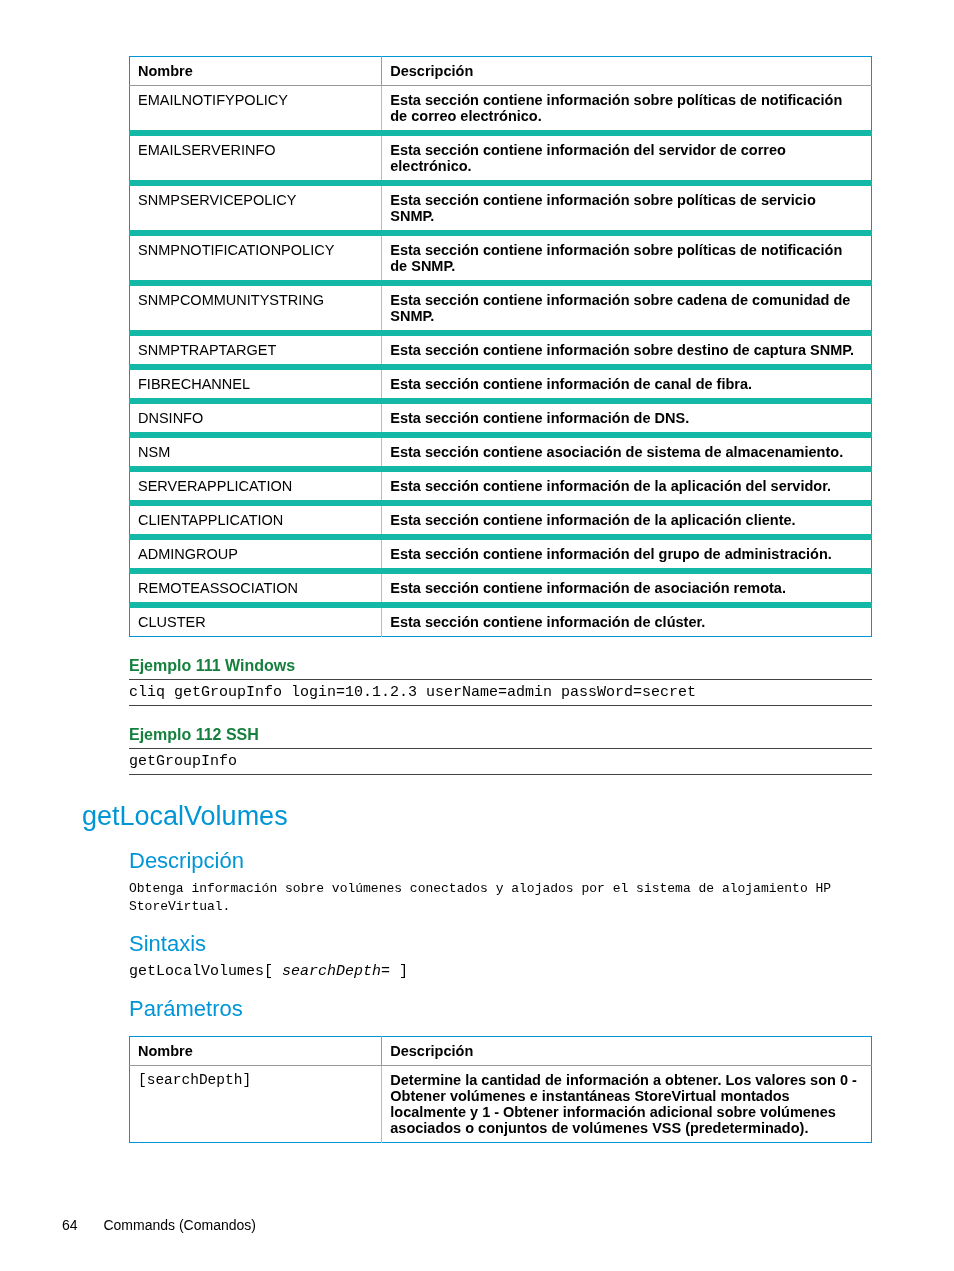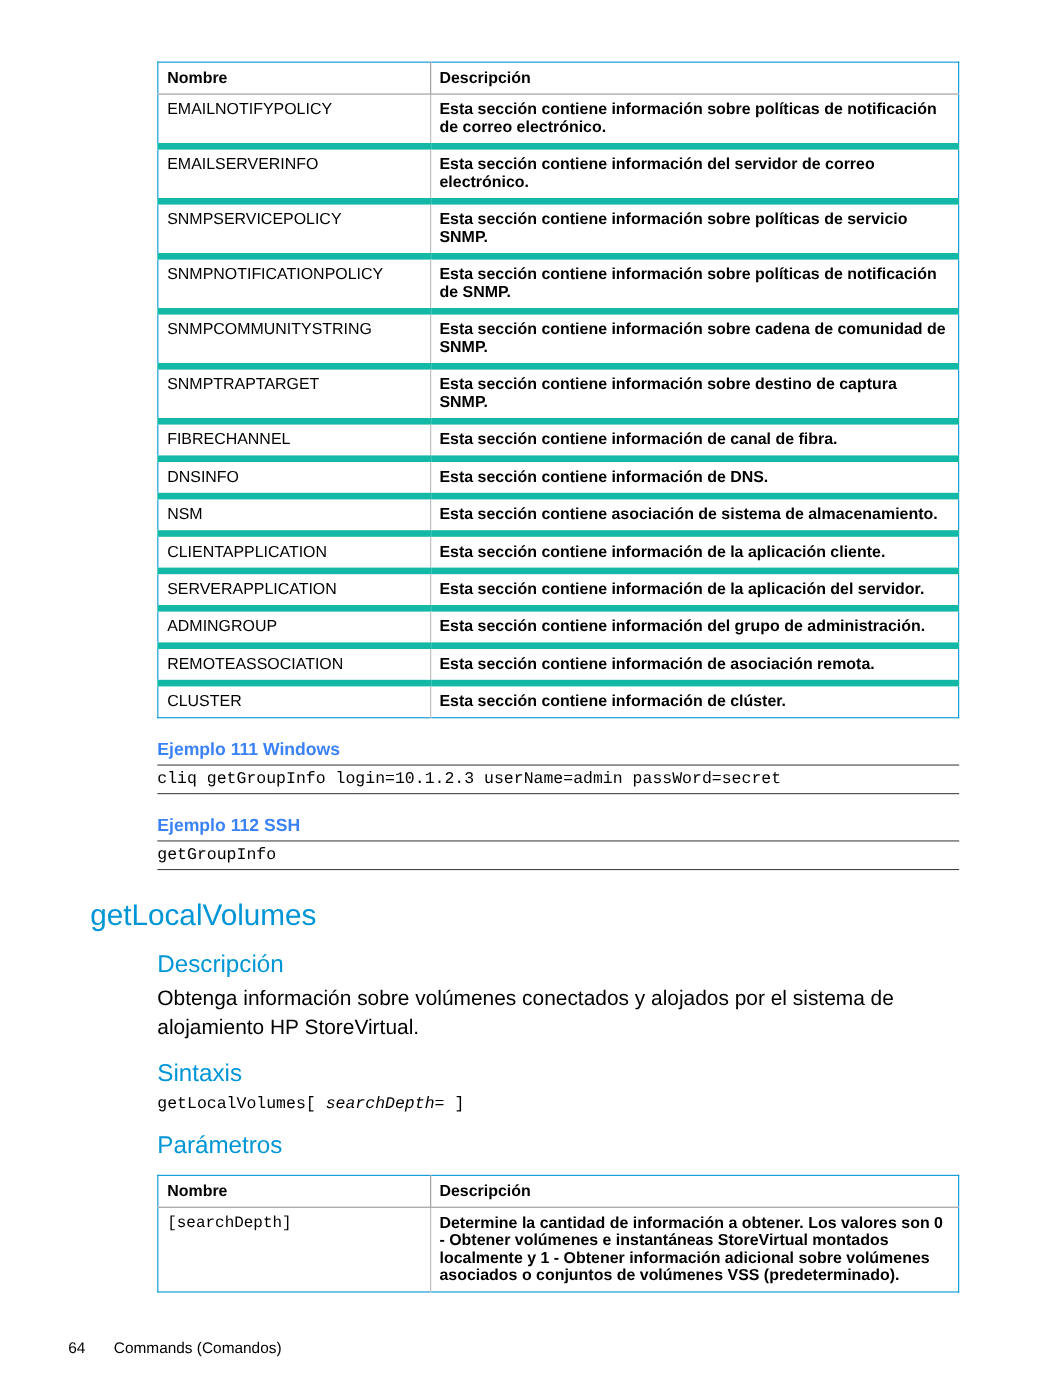--- a/index.html
+++ b/index.html
@@ -12,21 +12,21 @@
     background: #fff;
     font-size: 14.5px;
   }
   .page {
     box-sizing: border-box;
     width: 954px;
     min-height: 1271px;
     padding: 56px 82px 40px 82px;
     position: relative;
   }
-  .ind { margin-left: 61px; }
+  .ind { margin-left: 47px; }
 
   table.data {
     border-collapse: collapse;
     width: 100%;
     border: 1.5px solid #0096d6;
     font-size: 14.5px;
   }
   table.data th {
     text-align: left;
     font-weight: bold;
@@ -40,21 +40,21 @@
     padding: 6px 8px;
     border-top: 6px solid #14b8a6;
     border-right: 1px solid #bbb;
     vertical-align: top;
   }
   table.data td:last-child { border-right: none; font-weight: bold; }
   table.data tr:first-child td { border-top: none; }
   .col-name { width: 34%; }
 
   .ex-heading {
-    color: #3b82f6;
+    color: #15803d;
     font-weight: bold;
     font-size: 16px;
     margin: 20px 0 4px 0;
   }
   .code-block {
     font-family: "Courier New", monospace;
     font-size: 15px;
     padding: 4px 0;
     border-top: 1px solid #444;
     border-bottom: 1px solid #444;
@@ -66,23 +66,24 @@
     font-weight: 400;
     margin: 26px 0 10px 0;
   }
   .h2 {
     color: #0096d6;
     font-size: 22px;
     font-weight: 400;
     margin: 16px 0 6px 0;
   }
   .body-text {
-    font-size: 19px;
+    font-size: 13px;
     line-height: 1.35;
     margin: 6px 0 14px 0;
+    font-family: Liberation Mono, monospace;
   }
   .syntax {
     font-family: "Courier New", monospace;
     font-size: 15px;
     margin: 6px 0 16px 0;
   }
   .syntax .ital { font-style: italic; }
   .mono { font-family: "Courier New", monospace; }
   .footer {
     position: absolute;
@@ -136,26 +137,26 @@
           </tr>
           <tr>
             <td>DNSINFO</td>
             <td>Esta sección contiene información de DNS.</td>
           </tr>
           <tr>
             <td>NSM</td>
             <td>Esta sección contiene asociación de sistema de almacenamiento.</td>
           </tr>
           <tr>
+            <td>SERVERAPPLICATION</td>
+            <td>Esta sección contiene información de la aplicación del servidor.</td>
+          </tr>
+          <tr>
             <td>CLIENTAPPLICATION</td>
             <td>Esta sección contiene información de la aplicación cliente.</td>
-          </tr>
-          <tr>
-            <td>SERVERAPPLICATION</td>
-            <td>Esta sección contiene información de la aplicación del servidor.</td>
           </tr>
           <tr>
             <td>ADMINGROUP</td>
             <td>Esta sección contiene información del grupo de administración.</td>
           </tr>
           <tr>
             <td>REMOTEASSOCIATION</td>
             <td>Esta sección contiene información de asociación remota.</td>
           </tr>
           <tr>

